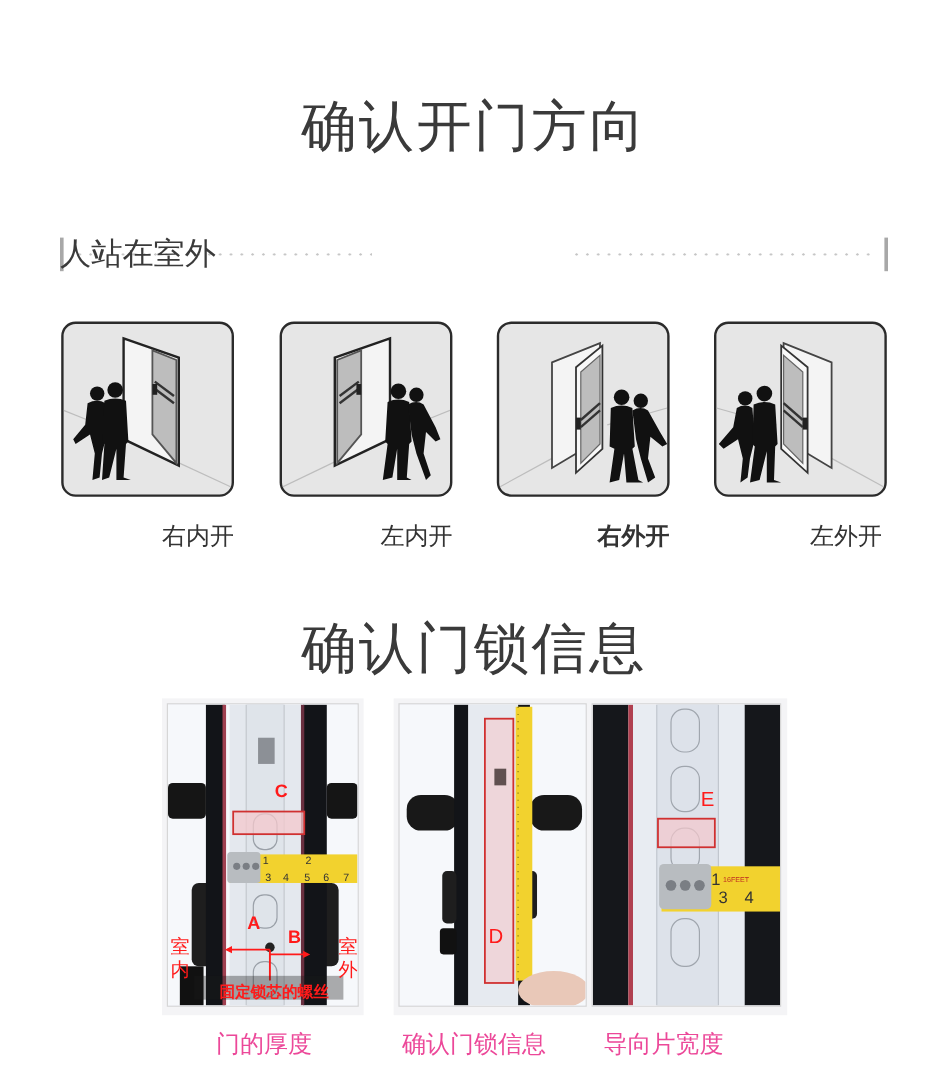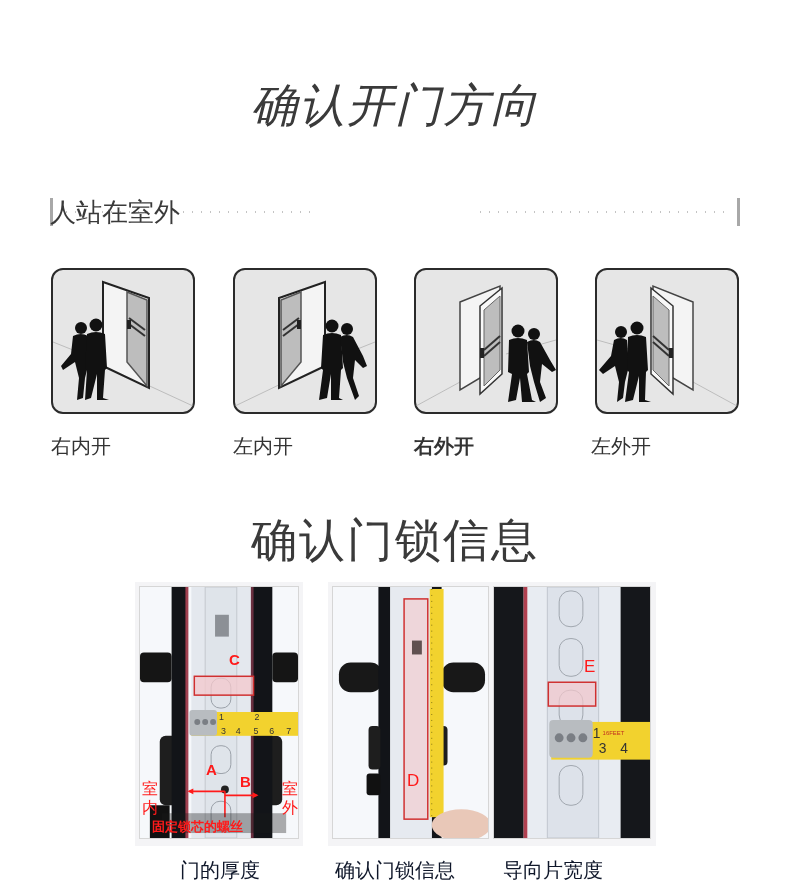--- a/index.html
+++ b/index.html
@@ -29,41 +29,41 @@
       font-size: 26px; color: #3a3a3a; line-height: 30px; font-weight: 300;
     }
 
     
     .door-card {
       position: absolute; top: 268px; width: 144px; height: 146px;
       border: 2px solid #2b2b2b; border-radius: 12px; background: #e6e6e6; overflow: hidden;
     }
     .door-card svg { width: 100%; height: 100%; display: block; }
     .door-label {
-      position: absolute; top: 434px; width: 144px; text-align: left;
+      position: absolute; top: 434px; width: 144px; text-align: right;
       font-size: 20px; color: #333; line-height: 24px;
     }
 
     
     .photo-backdrop { position: absolute; background: #f4f4f6; }
     .photo {
       position: absolute; top: 586px; height: 253px; background: #f3f6fa;
       border: 1px solid #d6d6d6; overflow: hidden;
     }
     .photo svg { width: 100%; height: 100%; display: block; }
     .photo-caption {
-      position: absolute; top: 857px; text-align: center; font-size: 20px; color: #0f172a; line-height: 26px;
+      position: absolute; top: 857px; text-align: center; font-size: 20px; color: #ec4899; line-height: 26px;
     }
     .annot { position: absolute; color: #ff1a1a; font-weight: bold; font-family: "Liberation Sans", sans-serif; }
     .annot.cn { font-weight: normal; font-family: "DejaVu Sans", sans-serif; }
   </style>
 </head>
 <body>
 
-<div class="section-title" style="top:82px;font-style:italic;">确认开门方向</div>
+<div class="section-title" style="top:82px;">确认开门方向</div>
 
 <div class="divider">
   <div class="bar left"></div>
   <div class="dots left"></div>
   <div class="label">人站在室外</div>
   <div class="dots right"></div>
   <div class="bar right"></div>
 </div>
 
 <div class="door-card" style="left:51px;">
@@ -207,21 +207,21 @@
   <div class="annot" style="left:66px; top:174px; font-size:15px;">A</div>
   <div class="annot" style="left:100px; top:186px; font-size:15px;">B</div>
   <div class="annot cn" style="left:2px; top:192px; font-size:16px; line-height:19px;">
     <div>室</div>
     <div>内</div>
   </div>
   <div class="annot cn" style="left:142px; top:192px; font-size:16px; line-height:19px;">
     <div>室</div>
     <div>外</div>
   </div>
-  <div class="annot" style="left:12px; top:231px; font-size:13px; white-space:nowrap;">固定锁芯的螺丝</div>
+  <div class="annot" style="left:43px; top:231px; font-size:13px; white-space:nowrap;">固定锁芯的螺丝</div>
 </div>
 
 <div class="photo" style="left:332px; width:157px;">
   <svg viewBox="0 0 157 253" preserveAspectRatio="none">
     <rect x="0" y="0" width="157" height="253" fill="#f6f8fb"></rect>
     <rect x="6" y="76" width="44" height="30" rx="12" fill="#181818"></rect>
     <rect x="110" y="76" width="44" height="30" rx="12" fill="#181818"></rect>
     <rect x="46" y="0" width="12" height="253" fill="#121418"></rect>
     <rect x="100" y="0" width="10" height="253" fill="#121418"></rect>
     <rect x="36" y="140" width="12" height="44" rx="4" fill="#1e1e1e"></rect>

